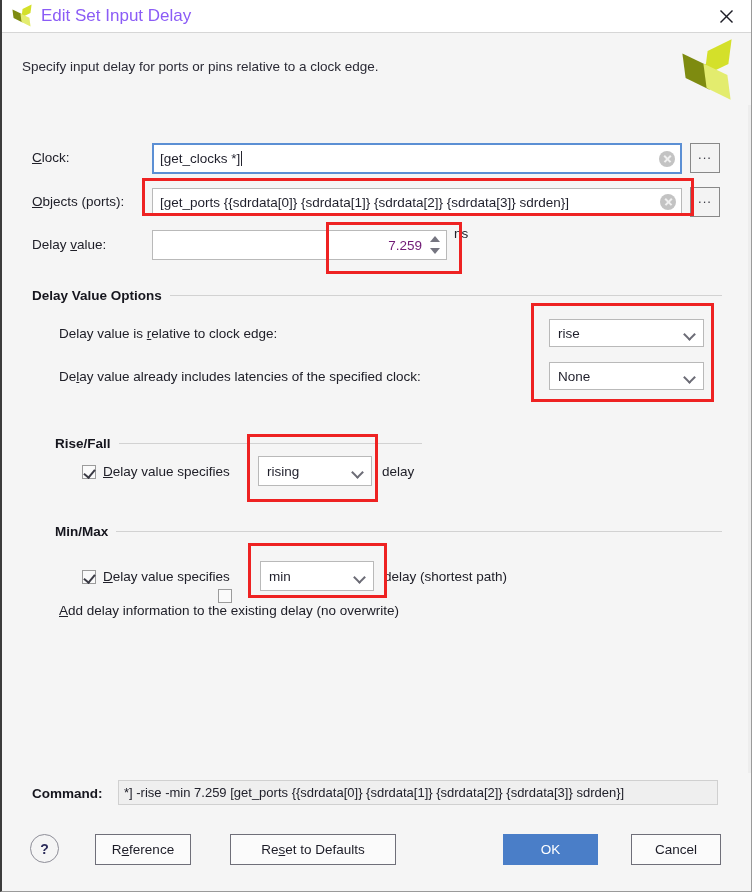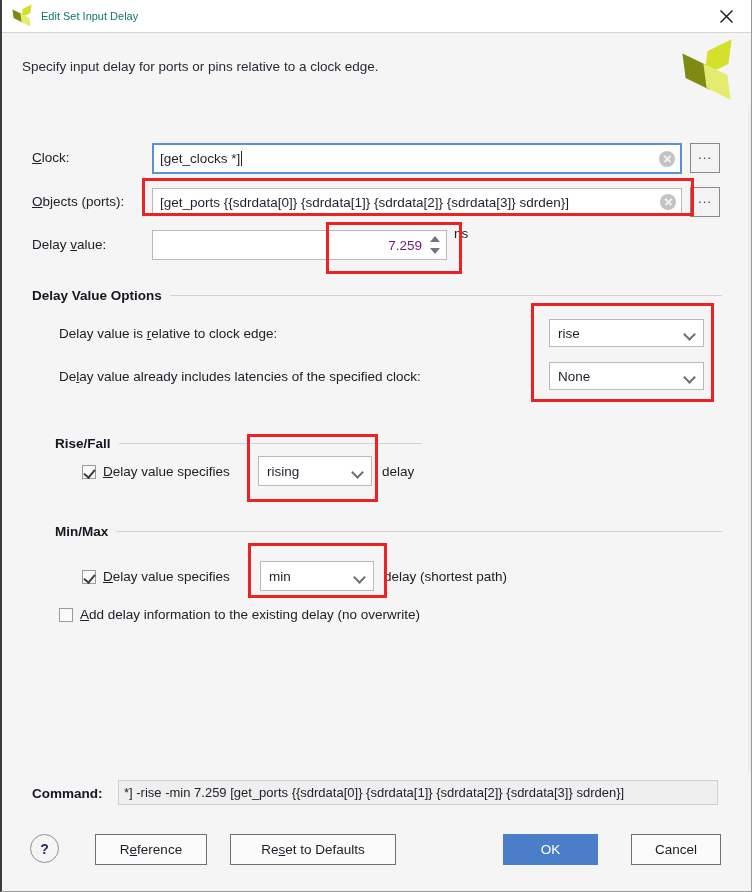--- a/index.html
+++ b/index.html
@@ -54,22 +54,22 @@
     left: 6%; top: 30%;
     transform: skewY(26deg) skewX(8deg);
   }
   .tri-logo i.c { 
     background: #e3ec6e;
     left: 47%; top: 50%;
     transform: skewY(26deg) skewX(8deg);
   }
   #title-text {
     margin-left: 9px;
-    font-size: 11px;
-    color: #0f766e;
+    font-size: 17px;
+    color: #8b5cf6;
     font-family: "Liberation Sans", sans-serif;
   }
   #close-btn {
     position: absolute;
     right: 4px; top: 1px;
     width: 42px; height: 30px;
     display: flex; align-items: center; justify-content: center;
     cursor: pointer;
   }
   #close-btn svg { display: block; }
@@ -439,30 +439,30 @@
   <div class="checkbox-row" style="left:80px; top:569px;">
     <span class="cbox checked"></span>
     <span><span class="u">D</span>elay value specifies</span>
   </div>
   <div class="combo" style="left:258px; top:561px; width:114px; height:30px;">
     <span>min</span>
     <span class="chev"></span>
   </div>
   <div class="row-label" style="left:382px; top:569px;">delay (shortest path)</div>
 
-  <div class="checkbox-row" style="left:57px; top:607px;">
+  <div class="checkbox-row" style="left:57px; top:589px;flex-direction:column;">
     <span class="cbox"></span>
     <span><span class="u">A</span>dd delay information to the existing delay (no overwrite)</span>
   </div>
 
   <div id="cmd-label">Command:</div>
   <div id="cmd-field">*] -rise -min 7.259 [get_ports {{sdrdata[0]} {sdrdata[1]} {sdrdata[2]} {sdrdata[3]} sdrden}]</div>
 
   <div id="help-btn">?</div>
-  <div class="btn" style="left:93px; top:834px; width:112px;">
+  <div class="btn" style="left:93px; top:834px; width:96px;">
     <span>R<span class="u">e</span>ference</span>
   </div>
   <div class="btn" style="left:228px; top:834px; width:166px;">
     <span>Re<span class="u">s</span>et to Defaults</span>
   </div>
   <div class="btn" style="left:629px; top:834px; width:90px;">Cancel</div>
   <div class="btn primary" style="left:501px; top:834px; width:95px;">OK</div>
 
   <div class="anno" style="left:140px; top:178px; width:552px; height:38px;"></div>
   <div class="anno" style="left:324px; top:222px; width:136px; height:52px;"></div>

